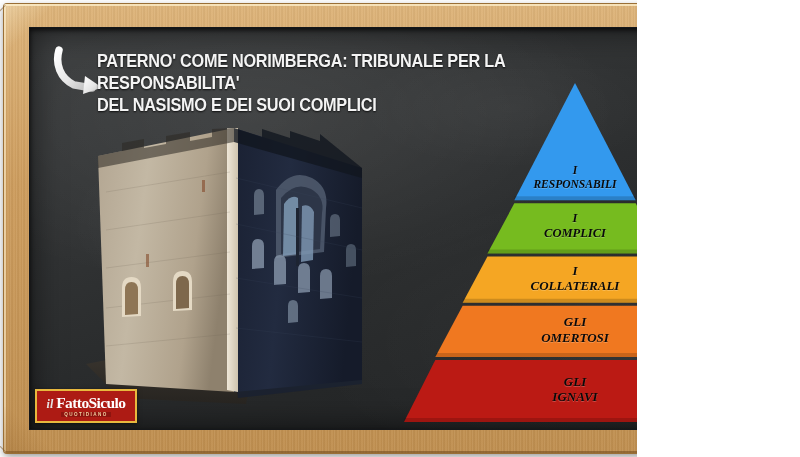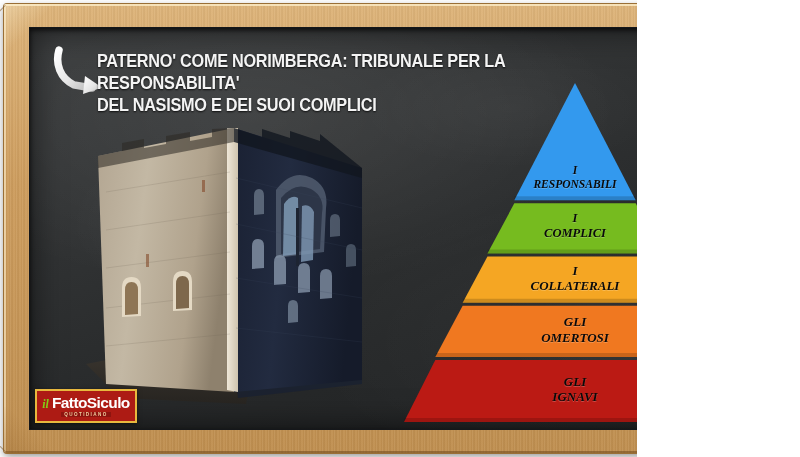--- a/index.html
+++ b/index.html
@@ -156,30 +156,30 @@
     justify-content: center;
     overflow: hidden;
   }
   .logo-main {
     display: flex;
     align-items: baseline;
     line-height: 1;
     white-space: nowrap;
   }
   .logo-il {
-    color: #84cc16;
+    color: #e5e5e5;
     font-family: "Liberation Serif", serif;
     font-style: italic;
     font-size: 12px;
     font-weight: 700;
     margin-right: 3px;
   }
   .logo-word {
     color: #ffffff;
-    font-family: Liberation Sans, sans-serif;
+    font-family: Liberation Serif, serif;
     font-size: 15.5px;
     font-weight: 700;
     letter-spacing: -0.6px;
   }
   .logo-sub {
     color: #f0cfa0;
     font-family: "Liberation Sans", sans-serif;
     font-size: 4.6px;
     font-weight: 700;
     letter-spacing: 1.4px;

